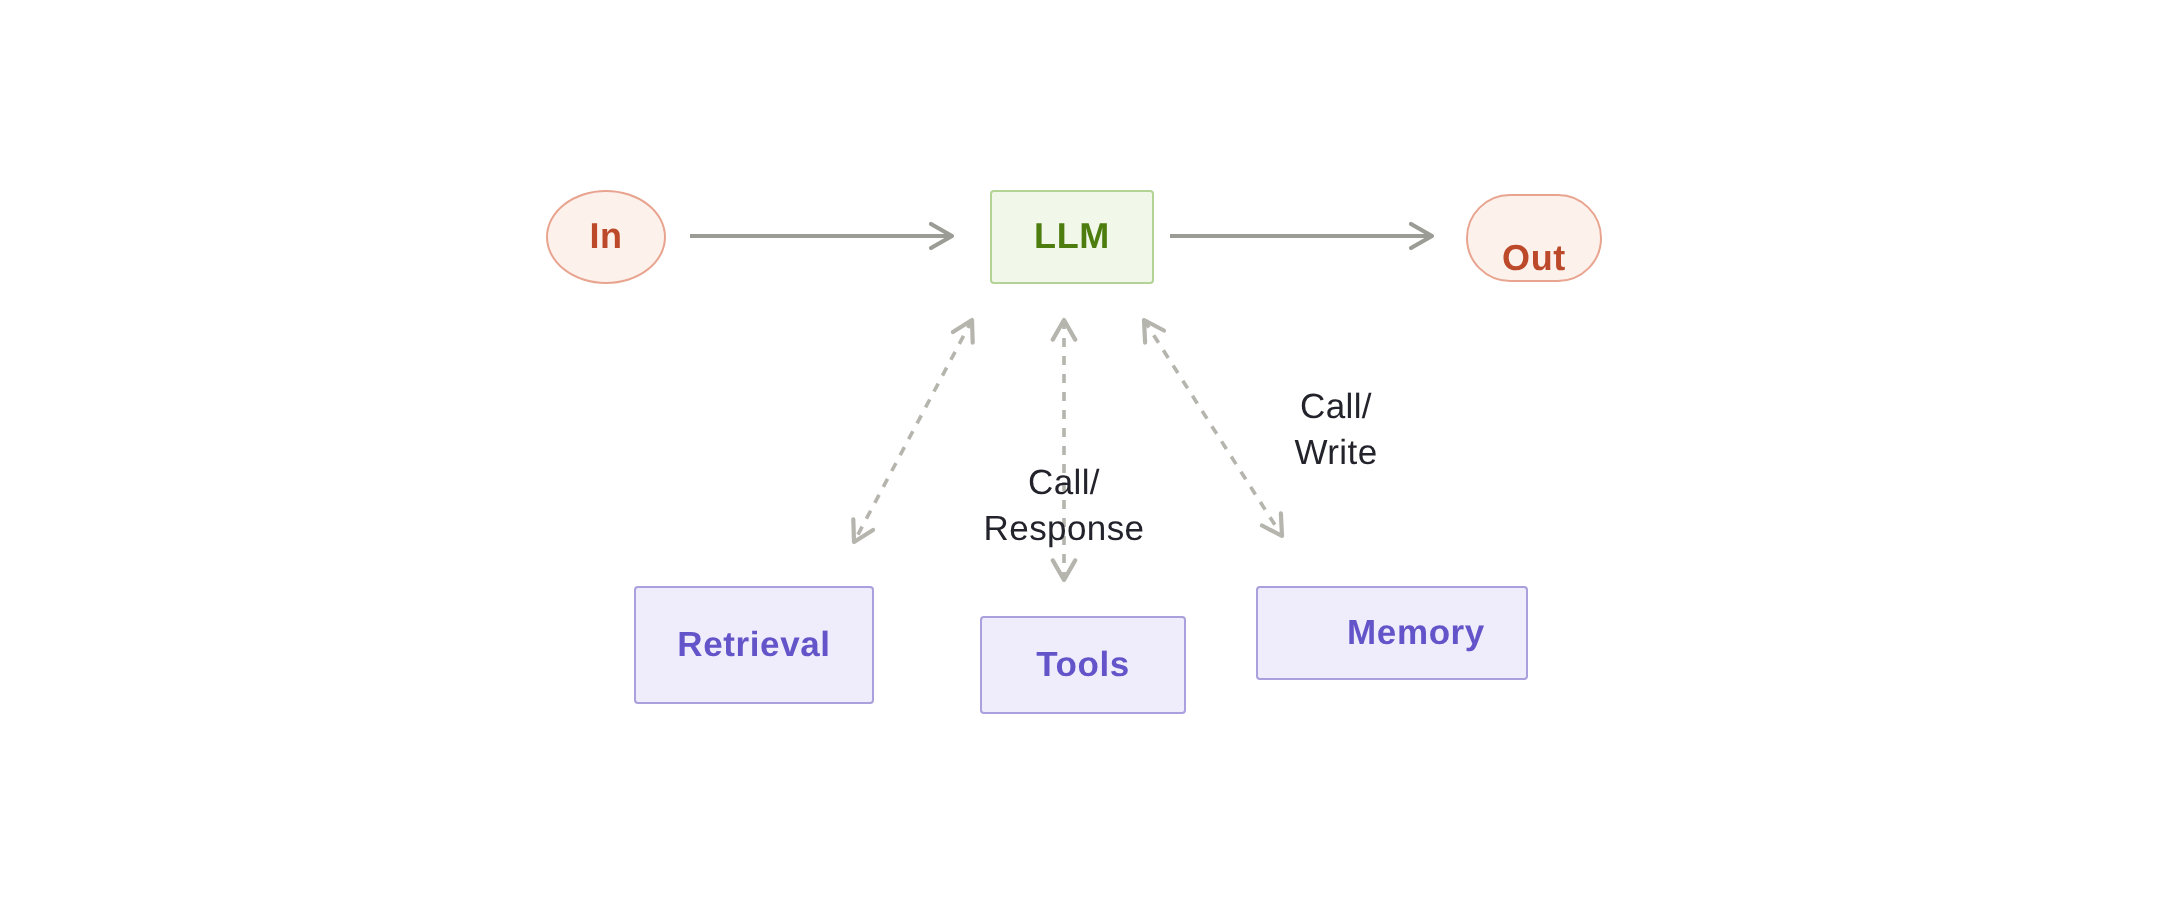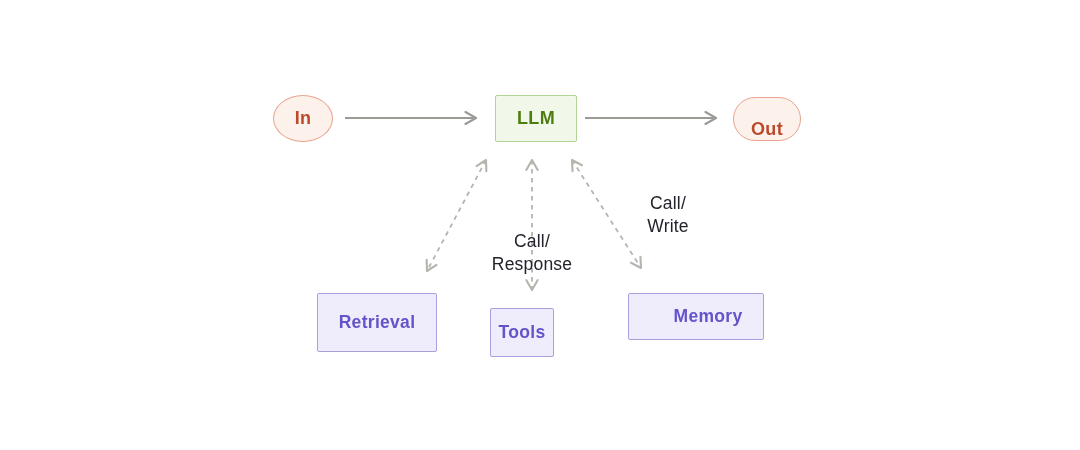--- a/index.html
+++ b/index.html
@@ -48,21 +48,21 @@
     background: #efedfb;
     border: 1.5px solid #a9a0dd;
     color: #6355c9;
     font-size: 17.5px;
     border-radius: 2px;
   }
   #node-in       { left: 273px; top: 95px;  width: 60px;  height: 47px; border-radius: 50%; }
   #node-llm      { left: 495px; top: 95px;  width: 82px;  height: 47px; }
   #node-out      { left: 733px; top: 97px;  width: 68px;  height: 44px; border-radius: 22px; align-items: flex-end; }
   #node-retrieval{ left: 317px; top: 293px; width: 120px; height: 59px; }
-  #node-tools    { left: 490px; top: 308px; width: 64px;  height: 49px; }
+  #node-tools    { left: 490px; top: 308px; width: 103px;  height: 49px; }
   #node-memory   { left: 628px; top: 293px; width: 136px; height: 47px; padding-left: 24px; }
   .edge-label {
     position: absolute;
     text-align: center;
     color: #23232b;
     font-size: 17.5px;
     line-height: 23px;
     letter-spacing: 0.2px;
   }
   .edge-label span { display: block; }

